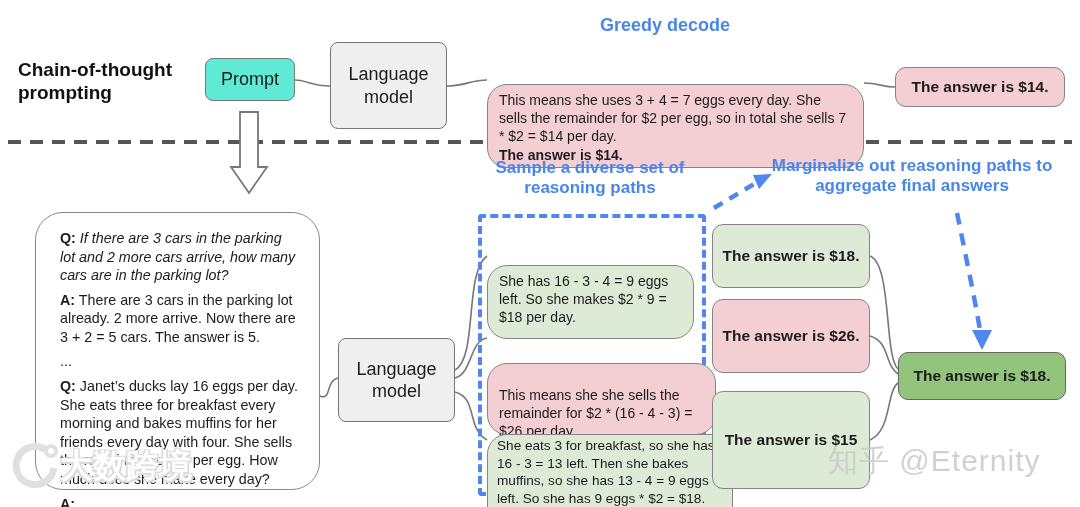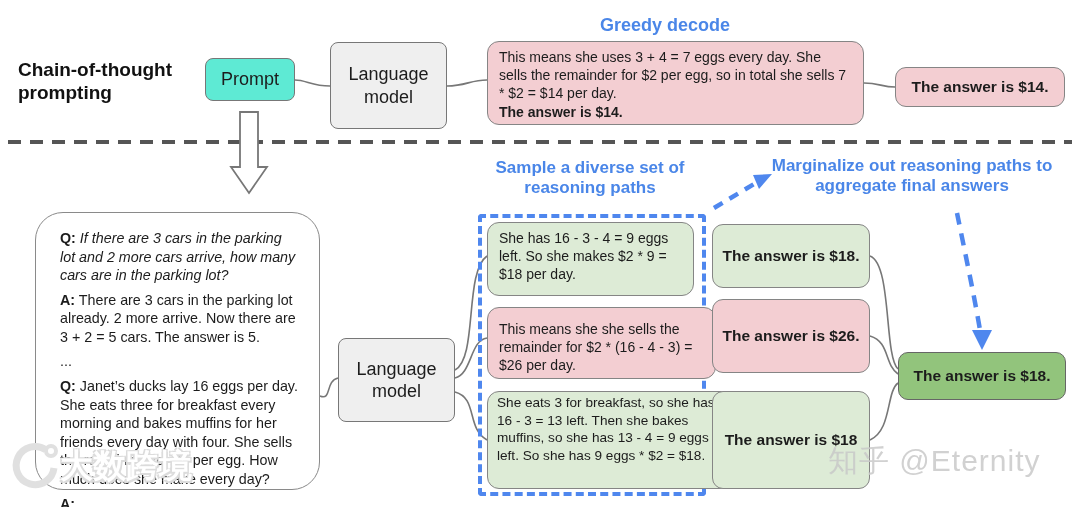--- a/index.html
+++ b/index.html
@@ -11,40 +11,40 @@
   .section-label{font-weight:bold;font-size:19px;line-height:1.22;color:#111;}
   .blue-head{color:#4a86e8;font-weight:bold;font-size:17px;line-height:1.18;text-align:center;z-index:1;}
 
   .prompt-box{left:205px;top:58px;width:90px;height:43px;border:1.6px solid #777;border-radius:8px;
     background:#5eead4;display:flex;align-items:center;justify-content:center;font-size:18px;}
   .lm-box{width:117px;border:1.6px solid #777;border-radius:8px;background:#efefef;
     display:flex;align-items:center;justify-content:center;text-align:center;font-size:18px;line-height:1.25;}
   .lm-top{left:330px;top:42px;height:87px;}
   .lm-bottom{left:338px;top:338px;height:84px;}
 
-  .bubble{border:1.6px solid #858585;border-radius:12px;padding:6px 11px;font-size:14px;line-height:1.3;}
+  .bubble{border:1.6px solid #858585;border-radius:20px;padding:6px 11px;font-size:14px;line-height:1.3;margin-top:43px;}
   .pink{background:#f3ced2;}
   .green{background:#ddebd6;}
   .cot-output{left:487px;top:41px;width:377px;height:84px;}
   .cot-output .ans{display:block;font-weight:bold;}
 
   .ans-box{display:flex;align-items:center;justify-content:center;font-weight:bold;font-size:15.5px;
     border:1.6px solid #858585;border-radius:11px;text-align:center;}
   .ans14{left:895px;top:67px;width:170px;height:40px;}
 
   .question{left:35px;top:212px;width:285px;height:278px;background:#fff;border:1.6px solid #8a8a8a;
     border-radius:28px;padding:16px 20px 10px 24px;font-size:14.3px;line-height:1.3;}
   .question p{margin:0 0 6px 0;}
   .q-it{font-style:italic;}
   .b{font-weight:bold;}
 
   .dashed-rect{left:478px;top:214px;width:228px;height:282px;border:4px dashed #4f87ee;border-radius:4px;z-index:0;}
 
   .path1{left:487px;top:222px;width:207px;height:74px;}
-  .path2{left:487px;top:307px;width:229px;height:72px;padding-top:12px;}
+  .path2{left:487px;top:320px;width:229px;height:72px;padding-top:22px;}
   .path3{left:487px;top:391px;width:246px;height:98px;font-size:13.6px;line-height:1.29;padding:2px 9px;}
 
   .pans1{left:712px;top:224px;width:158px;height:64px;}
   .pans2{left:712px;top:299px;width:158px;height:74px;}
   .pans3{left:712px;top:391px;width:158px;height:98px;}
 
   .final-box{left:898px;top:352px;width:168px;height:48px;background:#92c47c;border:1.6px solid #666;
     border-radius:10px;display:flex;align-items:center;justify-content:center;font-weight:bold;font-size:15.5px;}
 
   .head-sample{left:475px;top:158px;width:230px;}
@@ -127,21 +127,21 @@
 
   <div class="node blue-head head-sample">Sample a diverse set of reasoning paths</div>
   <div class="node blue-head head-marg">Marginalize out reasoning paths to aggregate final answers</div>
 
   <div class="node bubble green path1">She has 16 - 3 - 4 = 9 eggs left. So she makes $2 * 9 = $18 per day.</div>
   <div class="node bubble pink path2">This means she she sells the remainder for $2 * (16 - 4 - 3) = $26 per day.</div>
   <div class="node bubble green path3">She eats 3 for breakfast, so she has 16 - 3 = 13 left. Then she bakes muffins, so she has 13 - 4 = 9 eggs left. So she has 9 eggs * $2 = $18.</div>
 
   <div class="node ans-box green pans1">The answer is $18.</div>
   <div class="node ans-box pink pans2">The answer is $26.</div>
-  <div class="node ans-box green pans3">The answer is $18</div>
+  <div class="node ans-box green pans3">The answer is $15</div>
 
   <div class="node final-box">
     <span>The answer is $18.</span>
   </div>
 
   <div class="wm wm-left">
     <svg width="56" height="56" viewBox="0 0 56 56">
       <path d="M42 12 A19 19 0 1 0 50 30" fill="none" stroke="#e0e0e0" stroke-width="7"></path>
       <circle cx="47" cy="13" r="5" fill="none" stroke="#e0e0e0" stroke-width="4"></circle>
     </svg>

